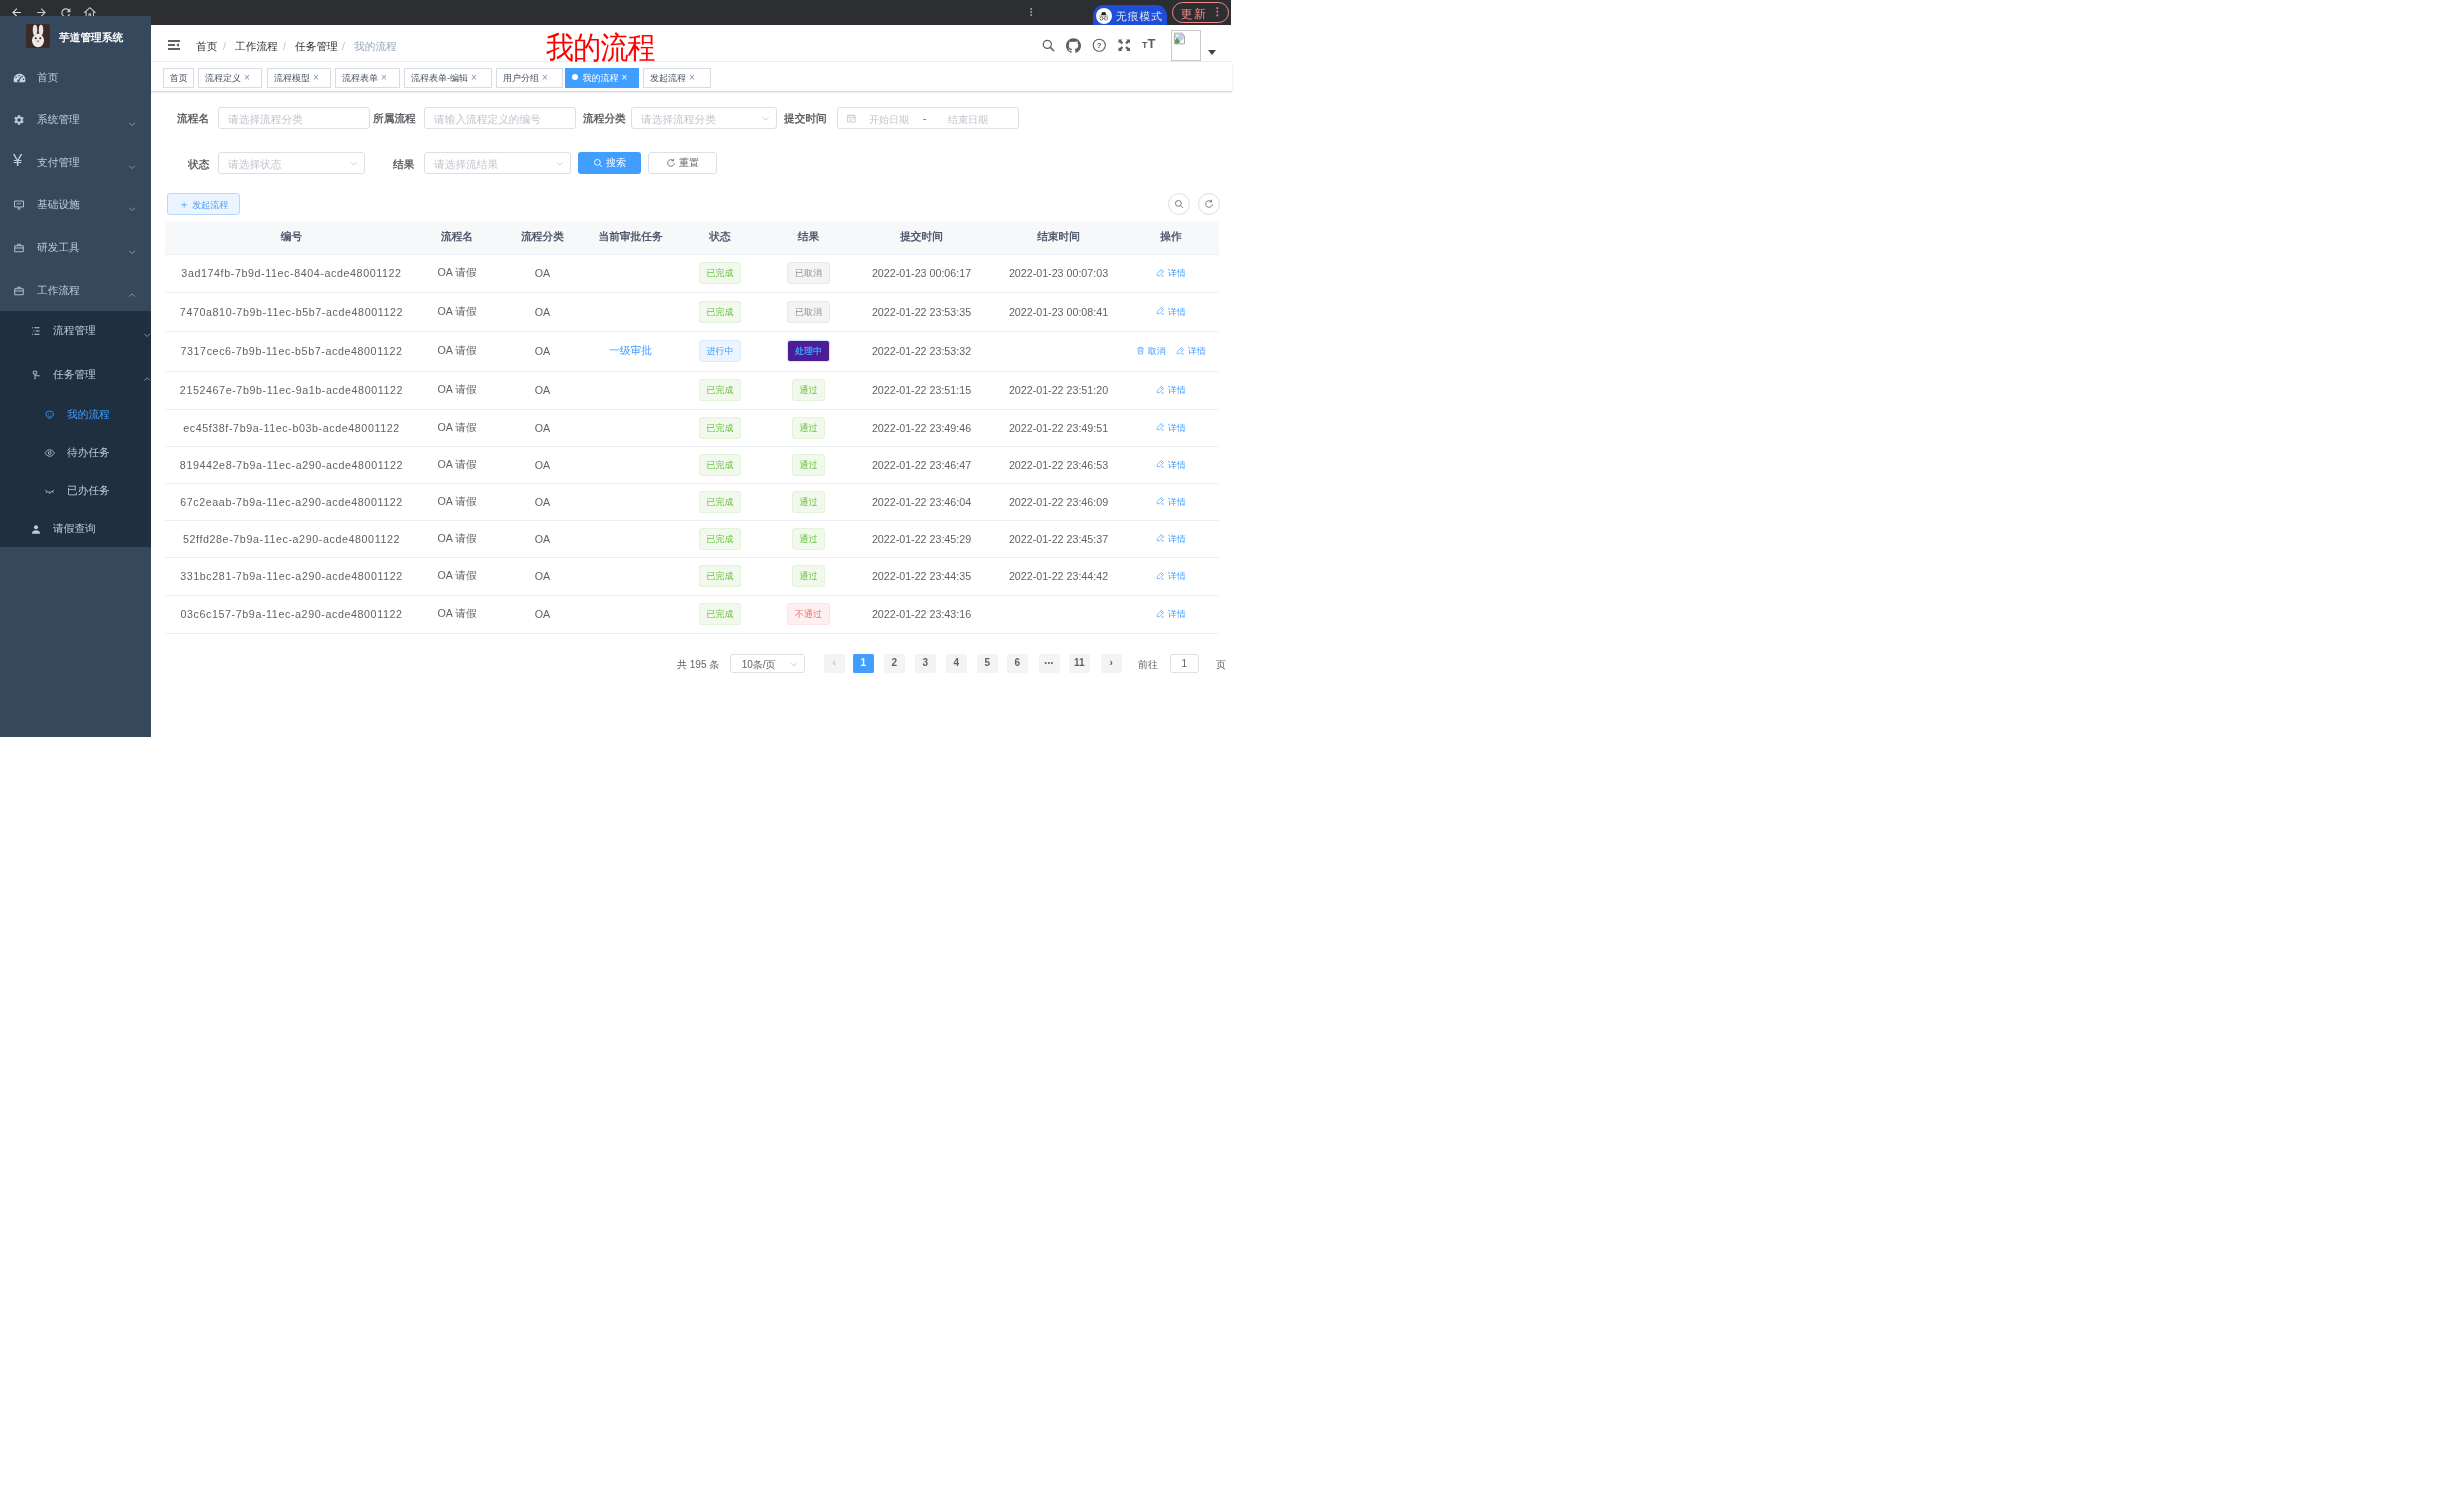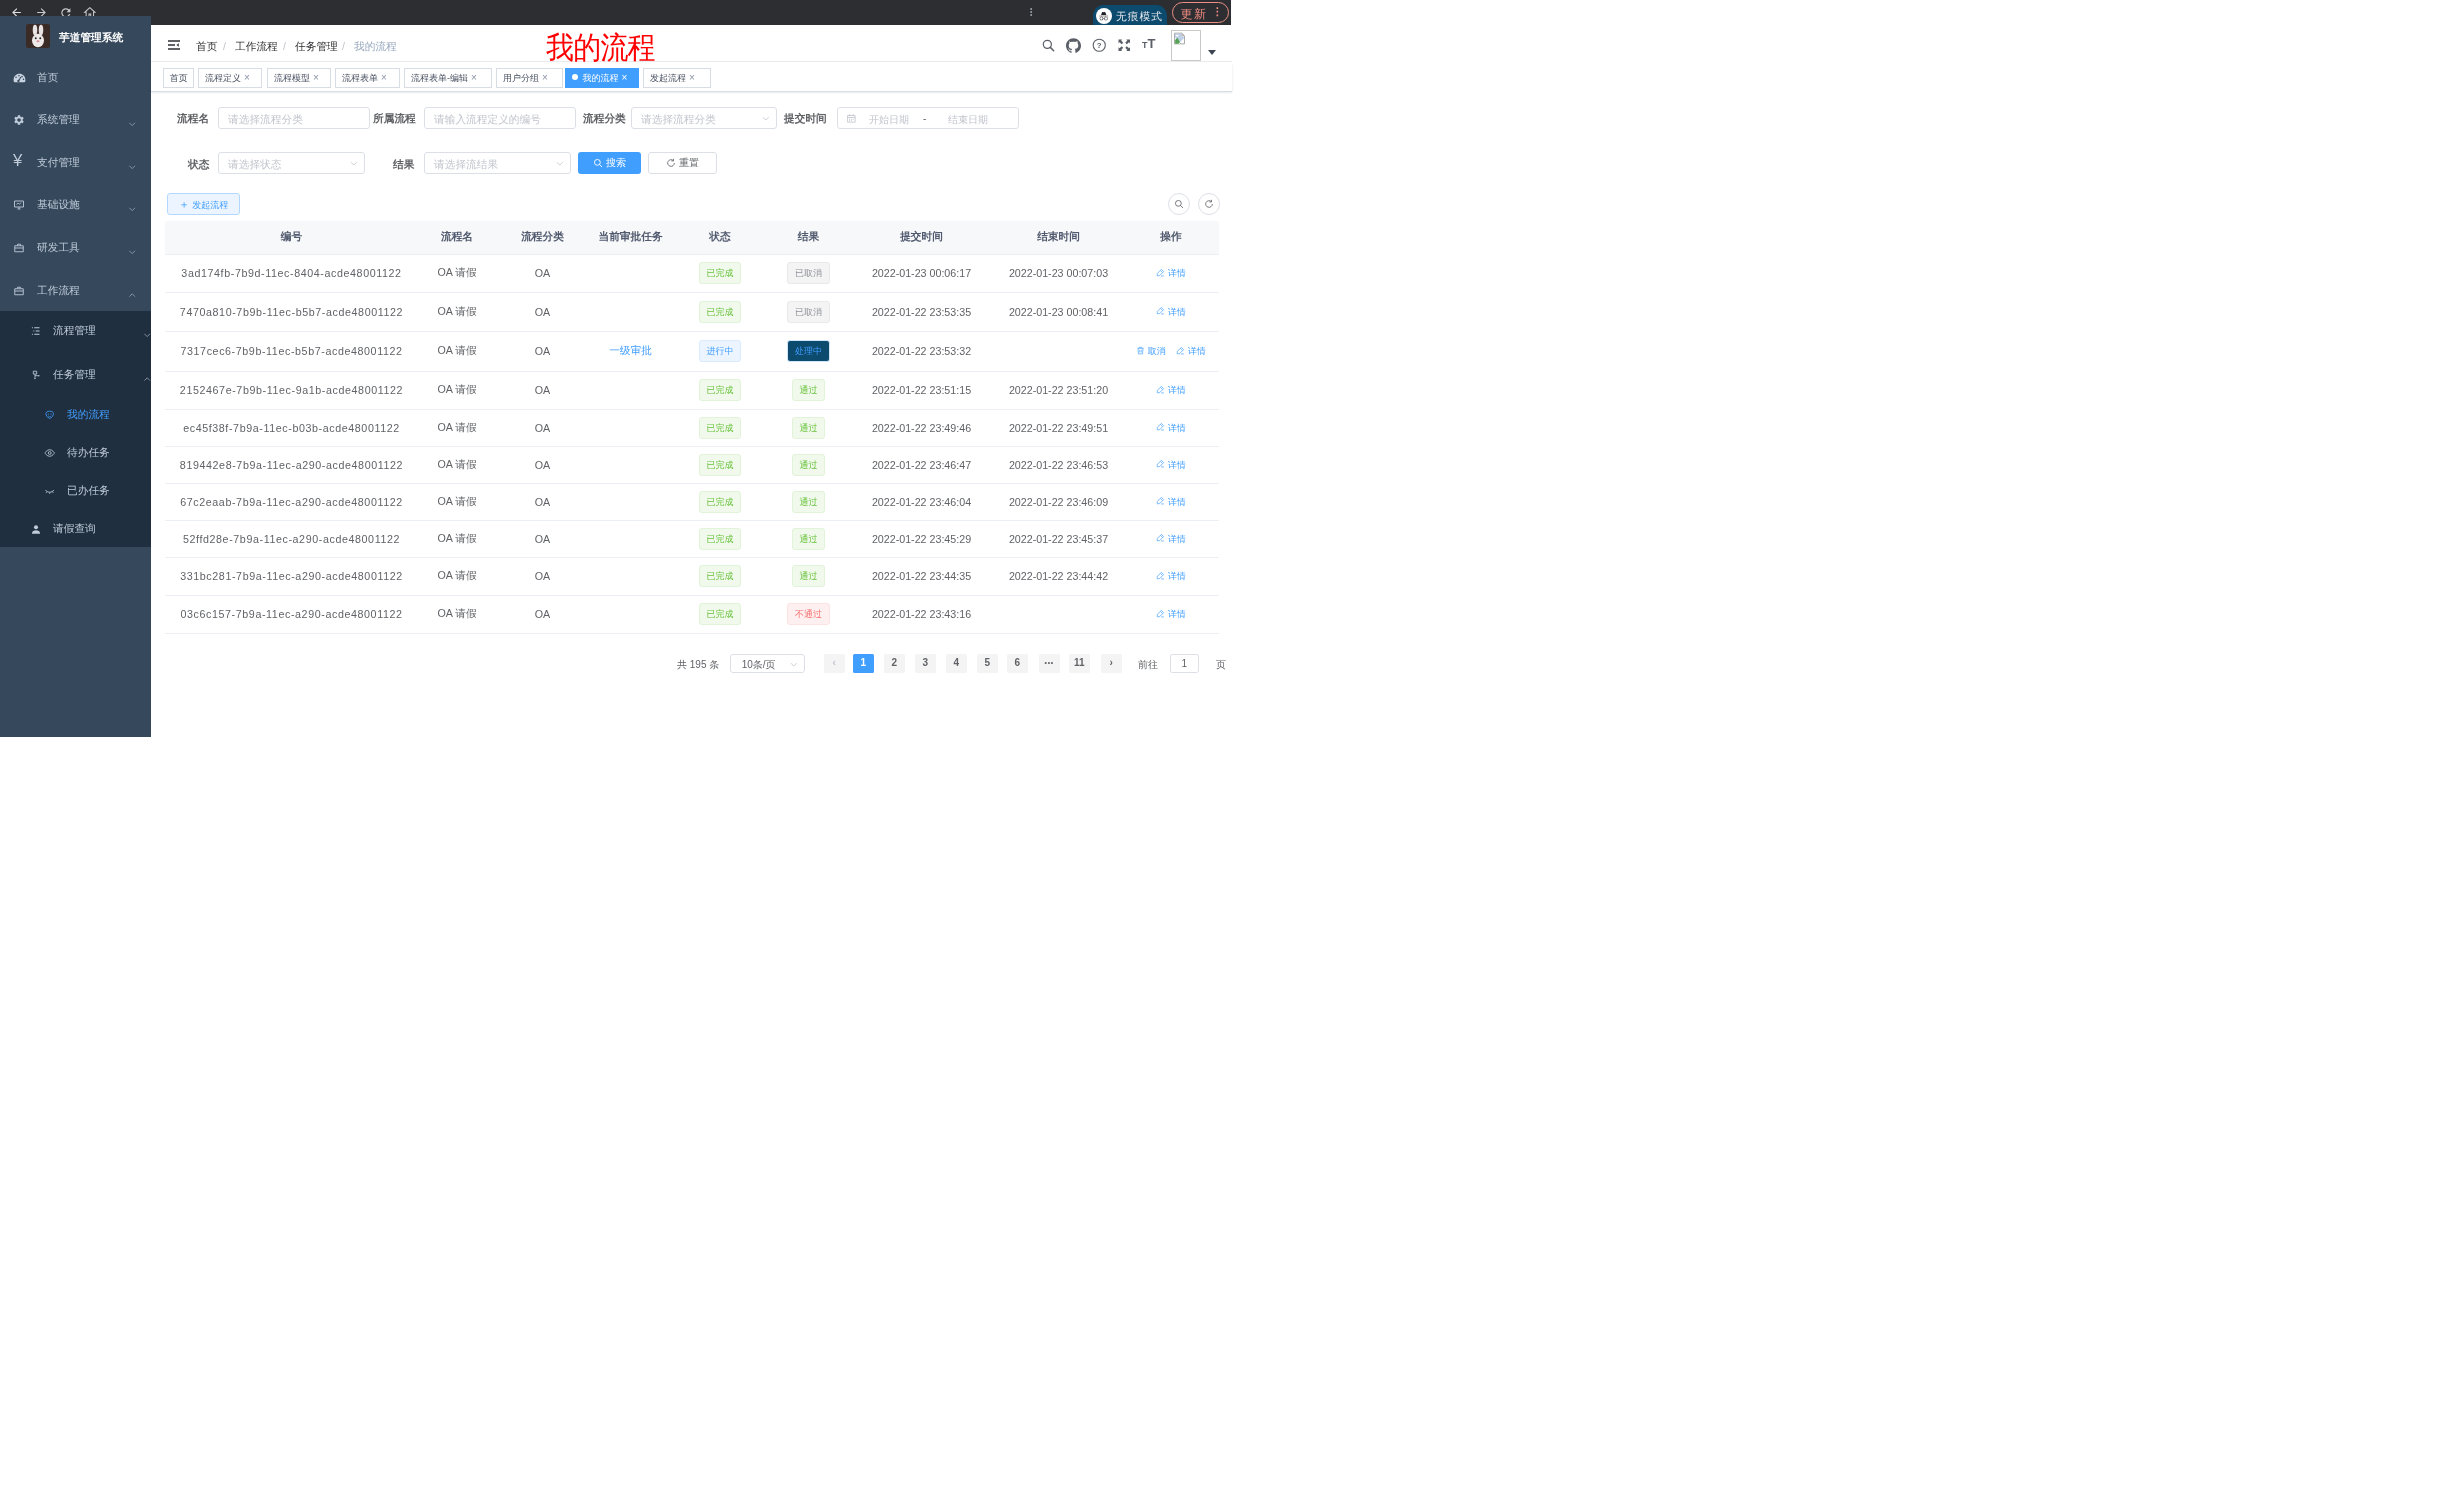--- a/index.html
+++ b/index.html
@@ -9,21 +9,21 @@
 
 #chrome { position:absolute; left:0; top:0; width:1231px; height:25px; background:#2d2e31; }
 #chrome svg { display:block; }
 .chrome-ic { position:absolute; top:0; }
 #urlpill { position:absolute; left:105px; top:2.7px; width:981px; height:20px; border-radius:10px; background:#202124; }
 #urlpill .warn { position:absolute; left:9px; top:4.6px; }
 #urlpill .nosafe { position:absolute; left:25px; top:3.8px; font-size:10px; color:#9aa0a6; }
 #urlpill .sep { position:absolute; left:64px; top:3px; width:0.8px; height:13px; background:#5f6368; }
 #urlpill .url { position:absolute; left:72px; top:3.4px; font-size:10.7px; color:#e8eaed; white-space:nowrap; }
 #urlpill .url .path { color:#9aa0a6; }
-#incog { position:absolute; left:1093px; top:5px; height:38px; width:74px; border-radius:10.7px; background:#0c4a6e; }
+#incog { position:absolute; left:1093px; top:5px; height:38px; width:74px; border-radius:10.7px; background:#1d4ed8; }
 #incog .cir { position:absolute; left:2.7px; top:2.7px; width:16px; height:16px; border-radius:50%; background:#fff; }
 #incog .txt { position:absolute; left:23px; top:4.6px; font-size:10.7px; color:#e8eaed; letter-spacing:1.1px;}
 #upd { position:absolute; left:1172px; top:1.9px; width:57px; height:21px; border-radius:10.7px; border:1.1px solid #ec8e85; }
 #upd .txt { position:absolute; left:7.6px; top:3px; font-size:12px; color:#f28b82; letter-spacing:1.5px; }
 #upd .dots { position:absolute; right:5.3px; top:2.3px; color:#f28b82; font-size:10.7px; font-weight:bold; }
 
 
 #sidebar { position:absolute; left:0; top:16px; width:151px; height:721px; background:#36485c; }
 #sidebar .logo { position:absolute; left:26px; top:7.6px; width:24px; height:24px; border-radius:2.3px; overflow:hidden; }
 #sidebar .title { position:absolute; left:59px; top:14.5px; color:#fff; font-size:10.7px; font-weight:bold; }
@@ -74,21 +74,21 @@
 table { border-collapse:collapse; table-layout:fixed; width:1054px; }
 th { background:#f7f8fa; color:#515a6e; font-size:10.7px; font-weight:bold; height:33px; text-align:center; padding:0; }
 td { border-bottom:0.8px solid #ebeef5; color:#606266; font-size:10.7px; text-align:center; padding:0; white-space:nowrap; }
 td.uid { letter-spacing:0.6px; }
 tr.hrow th { border-bottom:0.8px solid #ebeef5; }
 .ttag { display:inline-block; height:22px; line-height:20.5px; padding:0 6.8px; font-size:9px; border-radius:3px; border:0.8px solid; }
 .ttag-s { color:#67c23a; background:#f0f9eb; border-color:#e1f3d8; }
 .ttag-i { color:#909399; background:#f4f4f5; border-color:#e9e9eb; }
 .ttag-p { color:#409eff; background:#ecf5ff; border-color:#d9ecff; }
 .ttag-d { color:#f56c6c; background:#fef0f0; border-color:#fde2e2; }
-.ttag-p2 { color:#409eff; background:#0c4a6e; border-color:#d0e6fa; }
+.ttag-p2 { color:#409eff; background:#4c1d95; border-color:#d0e6fa;font-weight:bold; }
 .lnk { color:#409eff; font-size:9px; white-space:nowrap; }
 .lnk svg { vertical-align:-0.8px; margin-right:2.3px; }
 .bluetext { color:#409eff; }
 .pg { position:absolute; font-size:10px; color:#606266; }
 .pbtn { position:absolute; top:654px; width:20.5px; height:18.6px; border-radius:1.5px; background:#f4f4f5;
   color:#606266; font-size:10px; font-weight:bold; text-align:center; line-height:18.6px; }
 .pbtn-act { background:#409eff; color:#fff; }
 </style>
 </head>
 <body>

